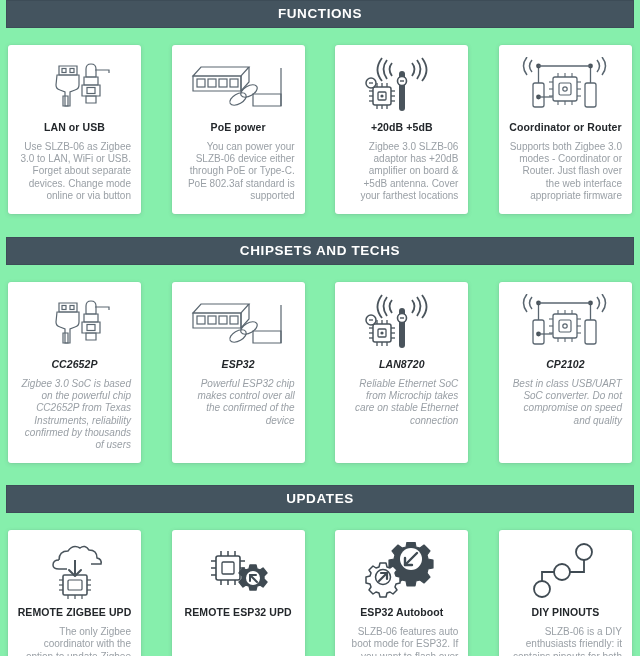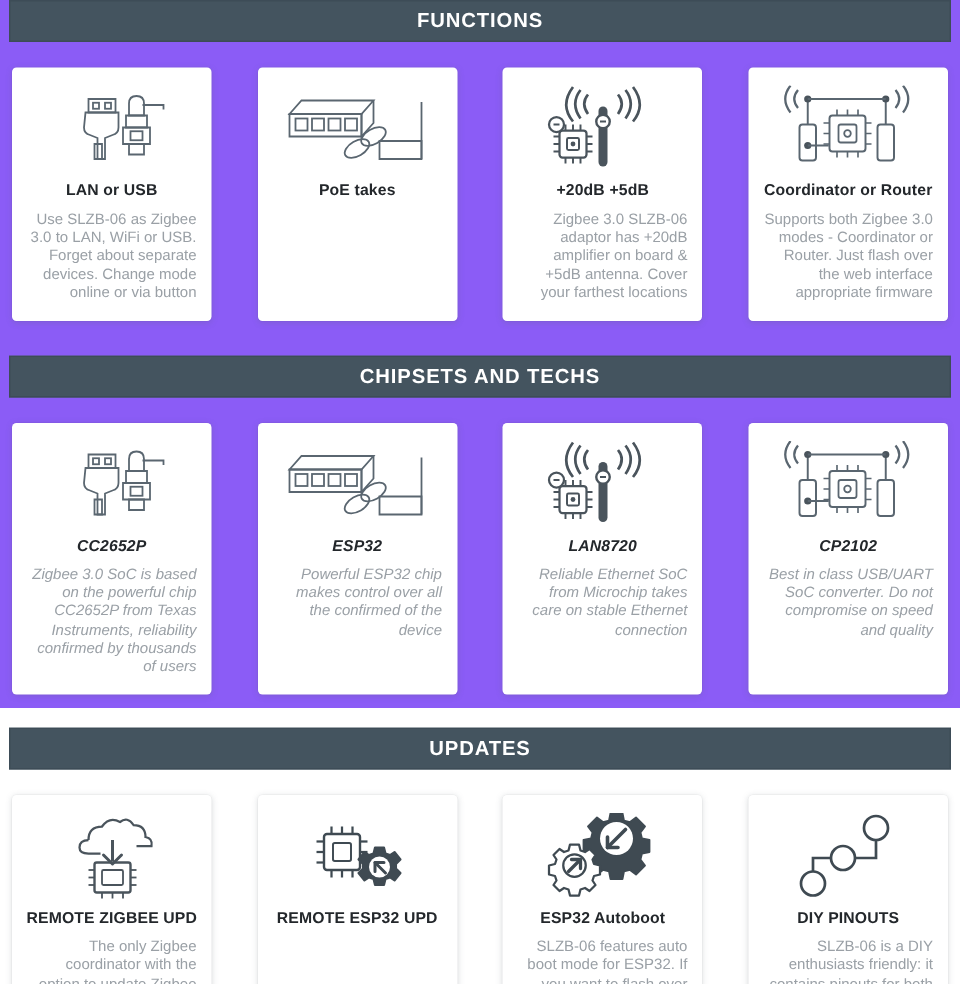--- a/index.html
+++ b/index.html
@@ -2,21 +2,21 @@
 <html><head>
 <meta charset="utf-8">
 <style>
   html,body{margin:0;padding:0;}
   body{
     width:640px;height:656px;
     background:#ffffff;
     font-family:"Liberation Sans", sans-serif;
     overflow:hidden;
   }
-  .page{position:relative;width:640px;height:472px;background:#8b5cf6;}
+  .page{position:relative;width:640px;height:656px;background:#86efac;}
 
   .section{width:640px;}
 
   .section-header{
     margin:0 6px;
     background:#44545f;
     color:#ffffff;
     text-align:center;
     font-weight:bold;
     font-size:13.5px;
@@ -120,21 +120,22 @@
             <rect x="14" y="21" width="8" height="8"></rect>
             <rect x="25" y="21" width="8" height="8"></rect>
             <rect x="36" y="21" width="8" height="8"></rect>
             <rect x="47" y="21" width="8" height="8"></rect>
             <ellipse cx="66" cy="33" rx="9" ry="5" transform="rotate(-30 66 33)"></ellipse>
             <ellipse cx="55" cy="41" rx="9" ry="5" transform="rotate(-30 55 41)"></ellipse>
             <path d="M70 36 h28 v12 h-28 z"></path>
             <path d="M98 10 v38"></path>
           </svg>
         </div>
-        <div class="card-title">PoE takes</div>
+        <div class="card-title">PoE power</div>
+        <div class="card-desc">You can power your SLZB-06 device either through PoE or Type-C. PoE 802.3af standard is supported</div>
       </div>
 
       <div class="card">
         <div class="icon-wrap">
           <svg width="90" height="58" viewBox="0 0 90 58" fill="none" stroke="#4a545c" stroke-width="1.6">
             <rect x="42" y="14" width="6" height="40" rx="3" fill="#4a545c" stroke="none"></rect>
             <circle cx="45" cy="24" r="4.5" fill="#ffffff" stroke="#4a545c" stroke-width="1.6"></circle>
             <path d="M43 24 h4" stroke="#4a545c" stroke-width="1.4"></path>
             <path d="M35 6 q-5 6 0 13" stroke-width="1.8"></path>
             <path d="M30 3 q-7 9 0 19" stroke-width="1.8"></path>

